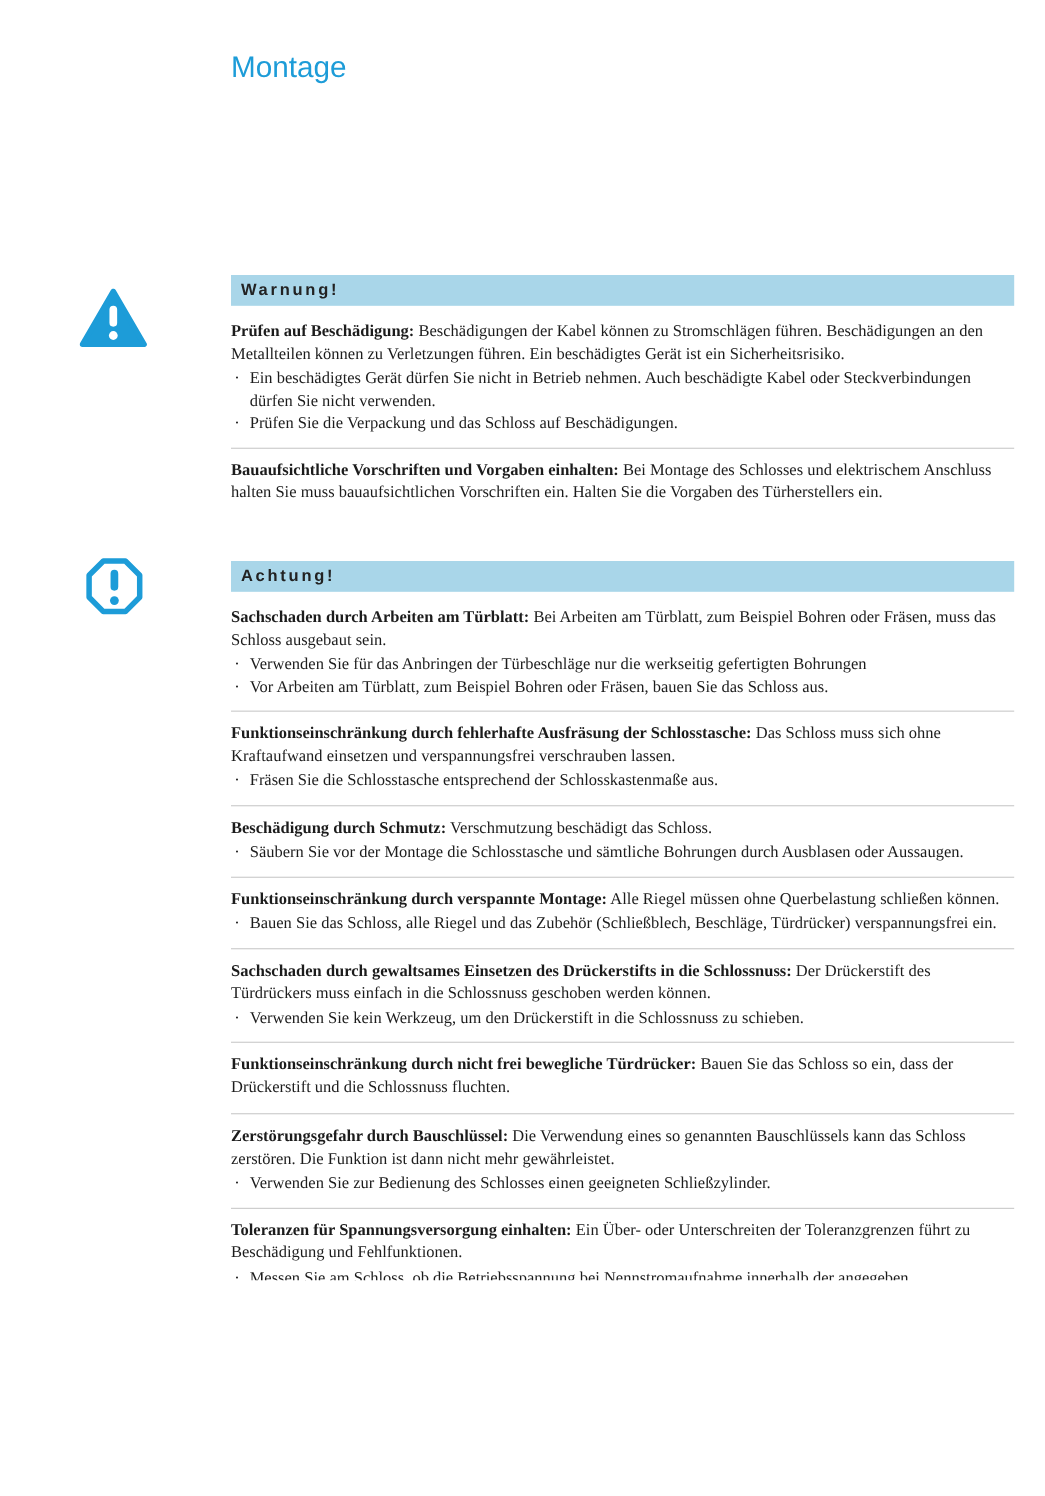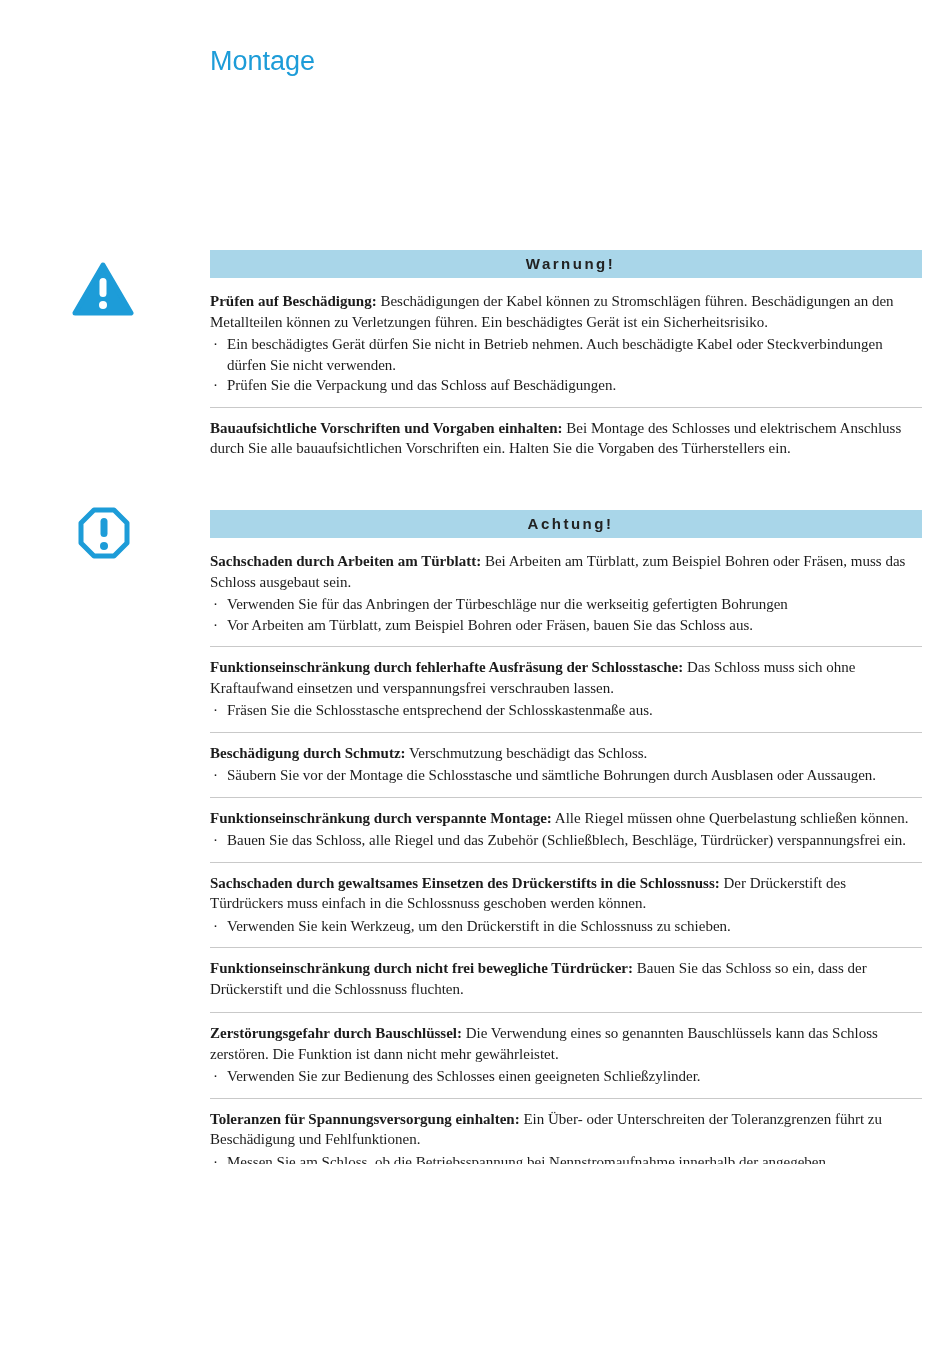--- a/index.html
+++ b/index.html
@@ -32,21 +32,20 @@
   .bar {
     height: 28px;
     background: #a9d6e9;
     font-family: "Liberation Sans", sans-serif;
     font-weight: bold;
     font-size: 15px;
     letter-spacing: 2.5px;
     color: #222222;
     line-height: 28px;
     padding-left: 9px;
-    text-align: center;
   }
   .block {
     padding: 10px 0 11px 0;
     font-size: 15px;
     line-height: 20.5px;
   }
   .block.first { padding-top: 13px; }
   .block + .block { border-top: 1px solid #c9c9c9; }
   .block.last { border-bottom: 1px solid #c9c9c9; padding-bottom: 35px; }
   .block p { margin: 0 0 2px 0; }
@@ -113,21 +112,21 @@
         <span class="dot">·</span>
         <span>Ein beschädigtes Gerät dürfen Sie nicht in Betrieb nehmen. Auch beschädigte Kabel oder Steckverbindungen dürfen Sie nicht verwenden.</span>
       </div>
       <div class="bullet">
         <span class="dot">·</span>
         <span>Prüfen Sie die Verpackung und das Schloss auf Beschädigungen.</span>
       </div>
     </div>
 
     <div class="block">
-      <p><strong class="lead">Bauaufsichtliche Vorschriften und Vorgaben einhalten:</strong> <span>Bei Montage des Schlosses und elektrischem Anschluss durch Sie alle bauaufsichtlichen Vorschriften ein. Halten Sie die Vorgaben des Türherstellers ein.</span></p>
+      <p><strong class="lead">Bauaufsichtliche Vorschriften und Vorgaben einhalten:</strong> <span>Bei Montage des Schlosses und elektrischem Anschluss halten Sie muss bauaufsichtlichen Vorschriften ein. Halten Sie die Vorgaben des Türherstellers ein.</span></p>
     </div>
   </section>
 
   <span class="icon-attention">
     <svg width="54" height="54" viewBox="0 0 54 54" aria-hidden="true">
       <polygon points="17,4 37,4 50,17 50,37 37,50 17,50 4,37 4,17" fill="none" stroke="#1d9cd8" stroke-width="5" stroke-linejoin="round"></polygon>
       <rect x="23.5" y="12" width="7" height="19" rx="3.5" fill="#1d9cd8"></rect>
       <circle cx="27" cy="40" r="4" fill="#1d9cd8"></circle>
     </svg>
   </span>

